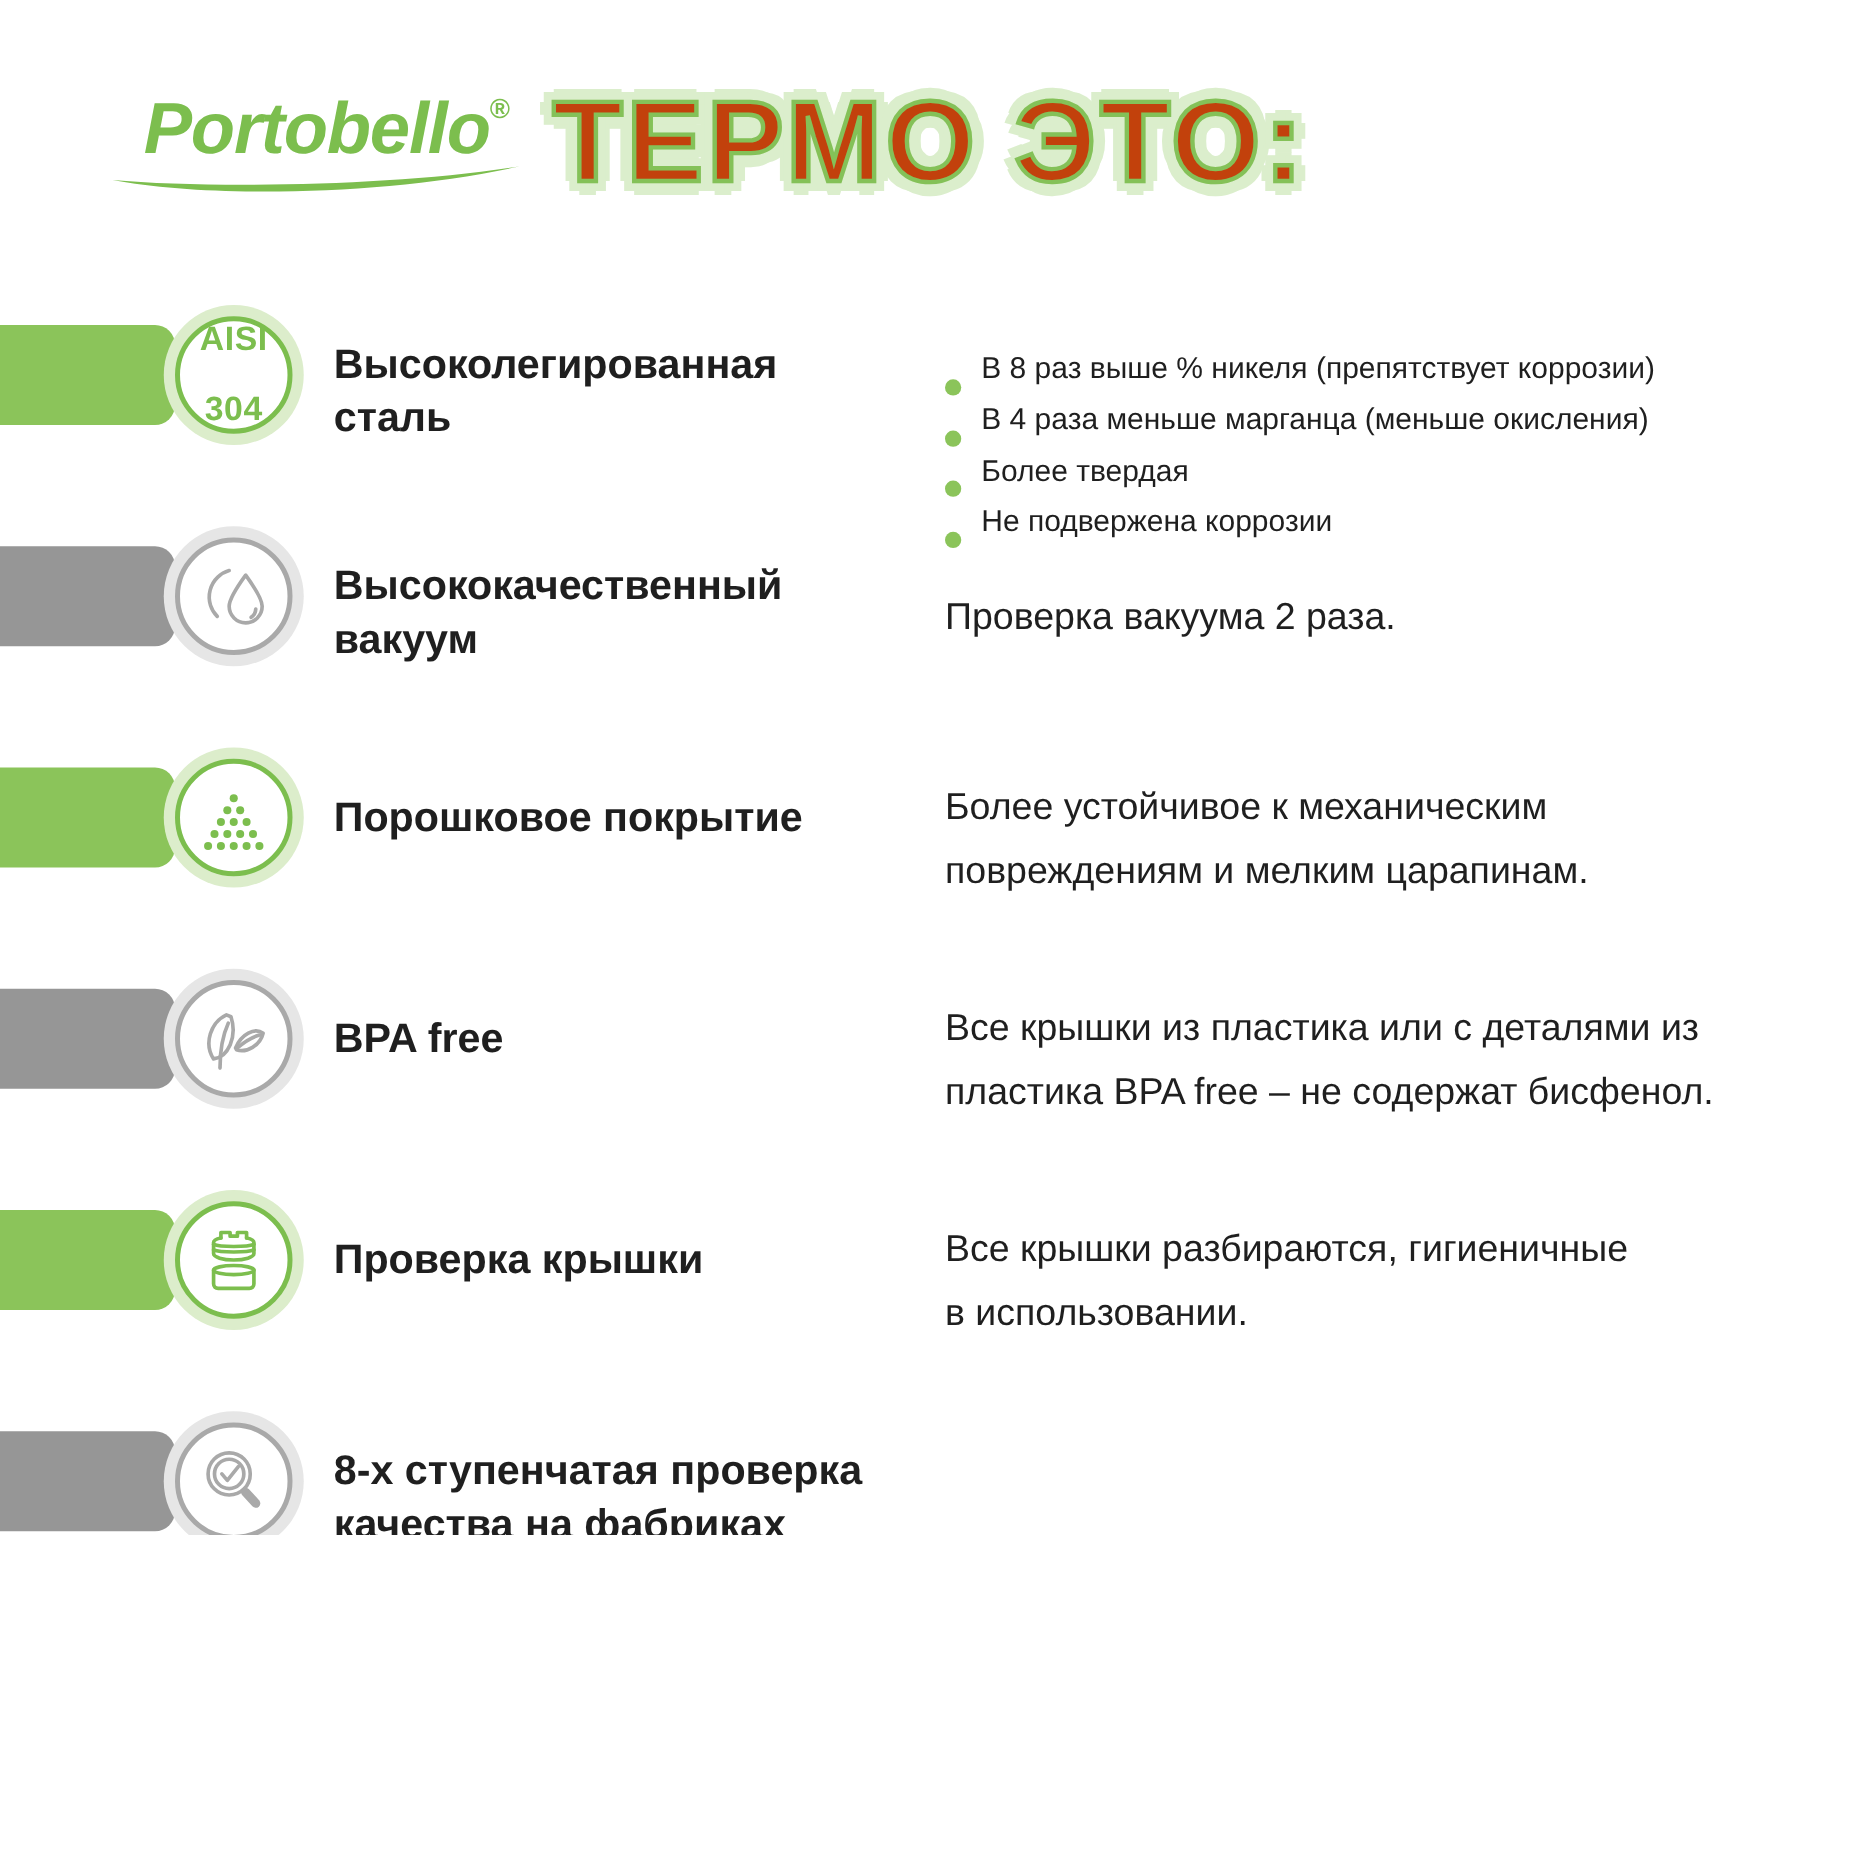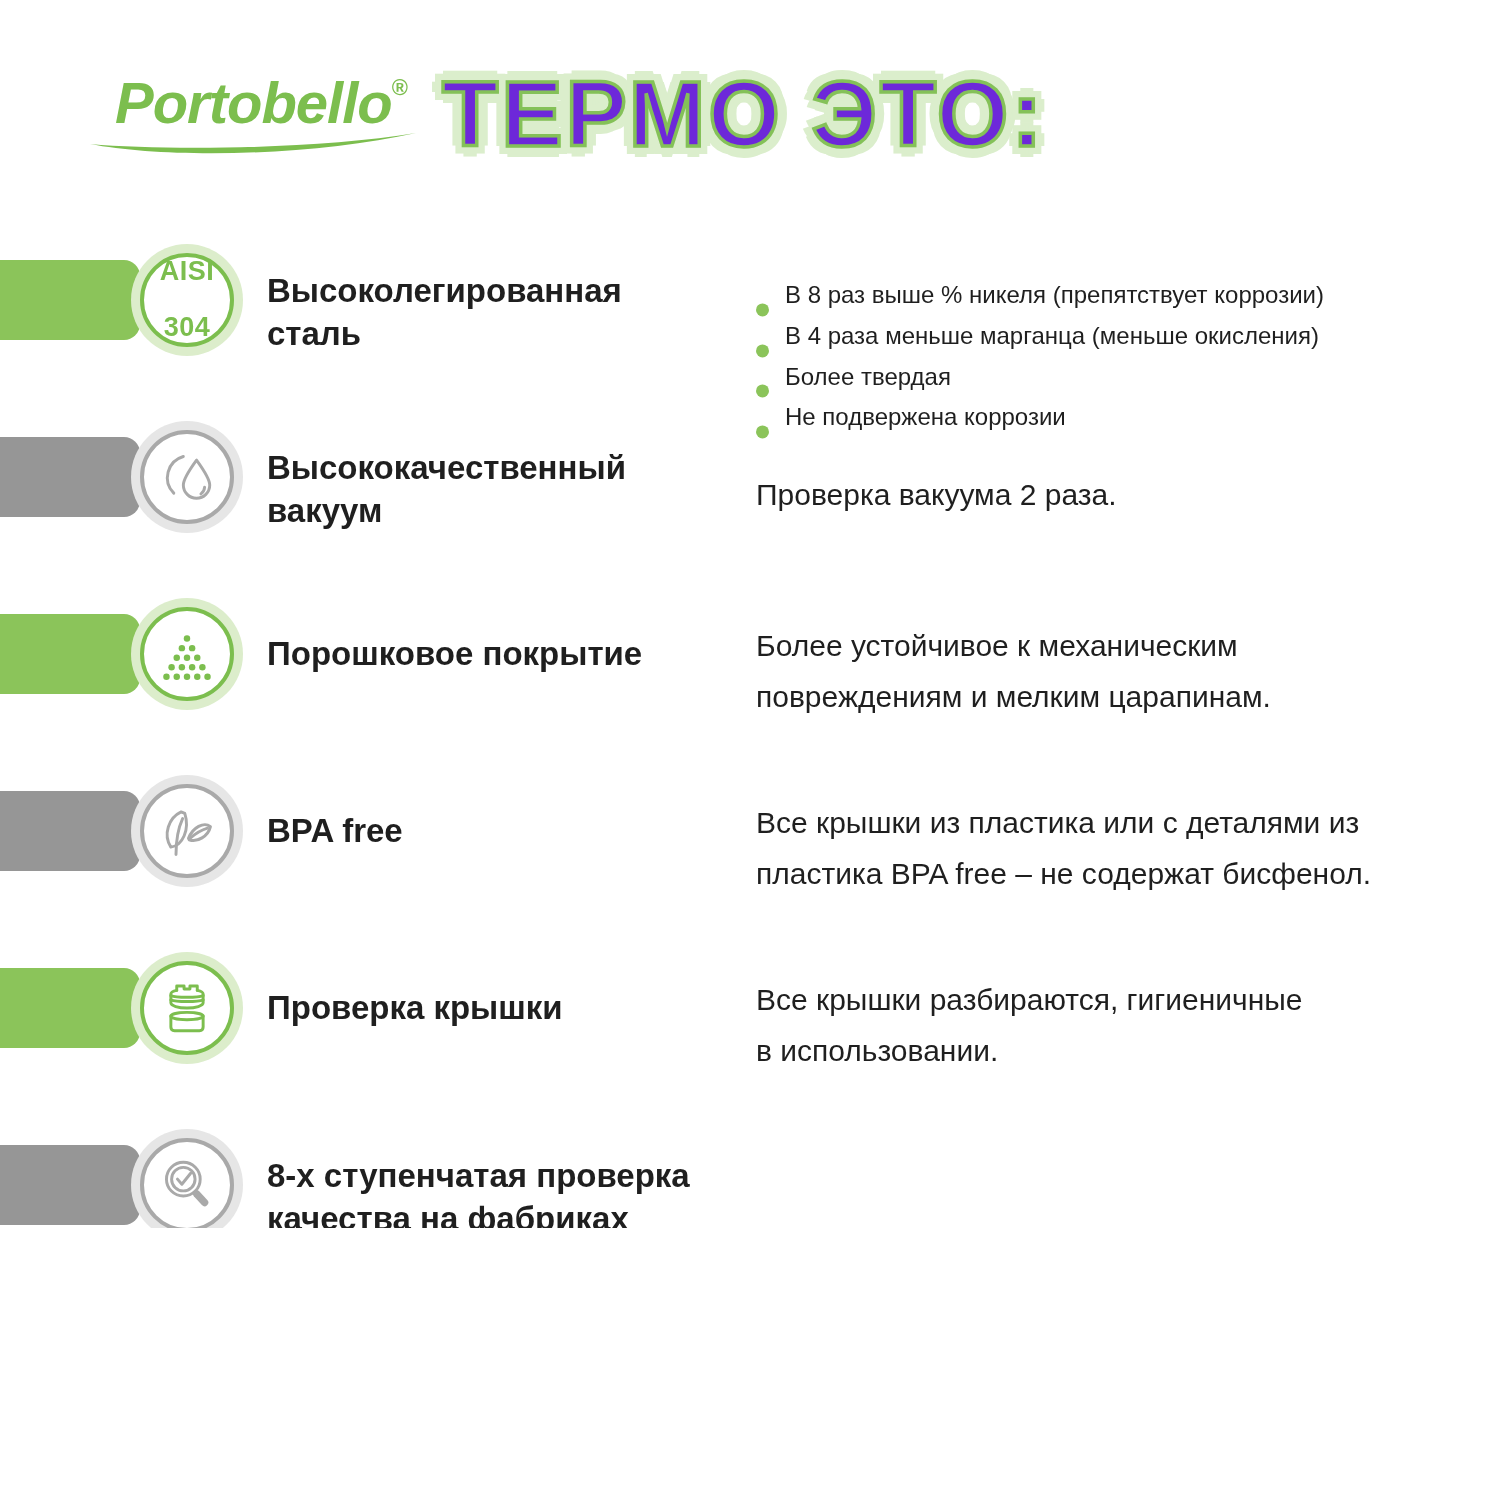--- a/index.html
+++ b/index.html
@@ -21,21 +21,21 @@
   .logo{
     position:absolute; left:115px; top:74px; color:var(--green-stroke);
     font-style:italic; font-weight:700; font-size:58px; letter-spacing:-1px; line-height:1;
     white-space:nowrap;
   }
   .logo sup{font-size:22px; font-style:normal; vertical-align:28px; letter-spacing:0;}
   .logo-swoosh{position:absolute; left:88px; top:128px; width:330px; height:30px;}
   .page-title{
     position:absolute; left:442px; top:68px;
     font-size:92px; font-weight:800; line-height:1; letter-spacing:3px; white-space:nowrap;
-    color:#6d28d9;
+    color:#c2410c;
     -webkit-text-stroke:3.5px #84C158;
     text-shadow:
       -8px -8px 0 #DBEECC, 8px -8px 0 #DBEECC, -8px 8px 0 #DBEECC, 8px 8px 0 #DBEECC,
       -11px 0 0 #DBEECC, 11px 0 0 #DBEECC, 0 -11px 0 #DBEECC, 0 11px 0 #DBEECC;
   }
 
   
   .row{position:absolute; left:0; width:1500px; height:0;}
   .bar{
     position:absolute; left:0; top:-40px; width:140px; height:80px;

